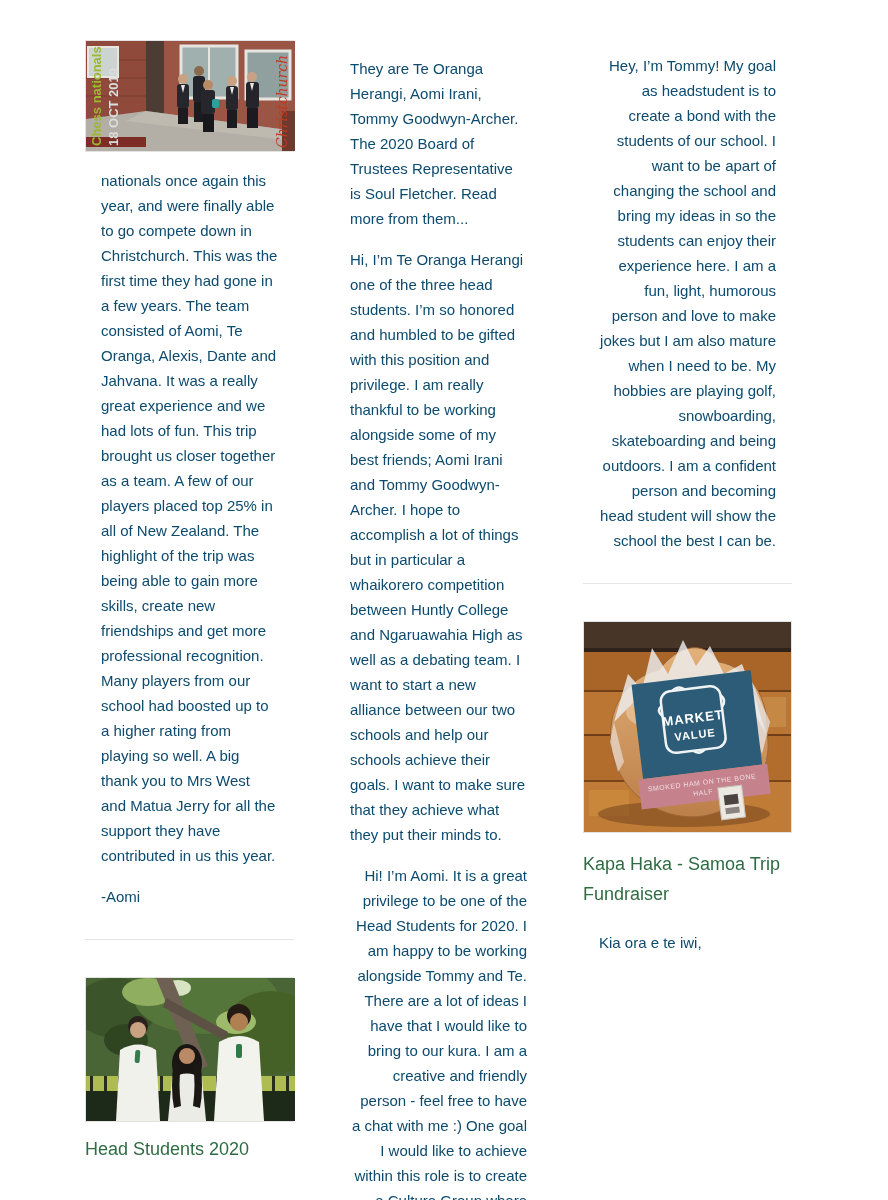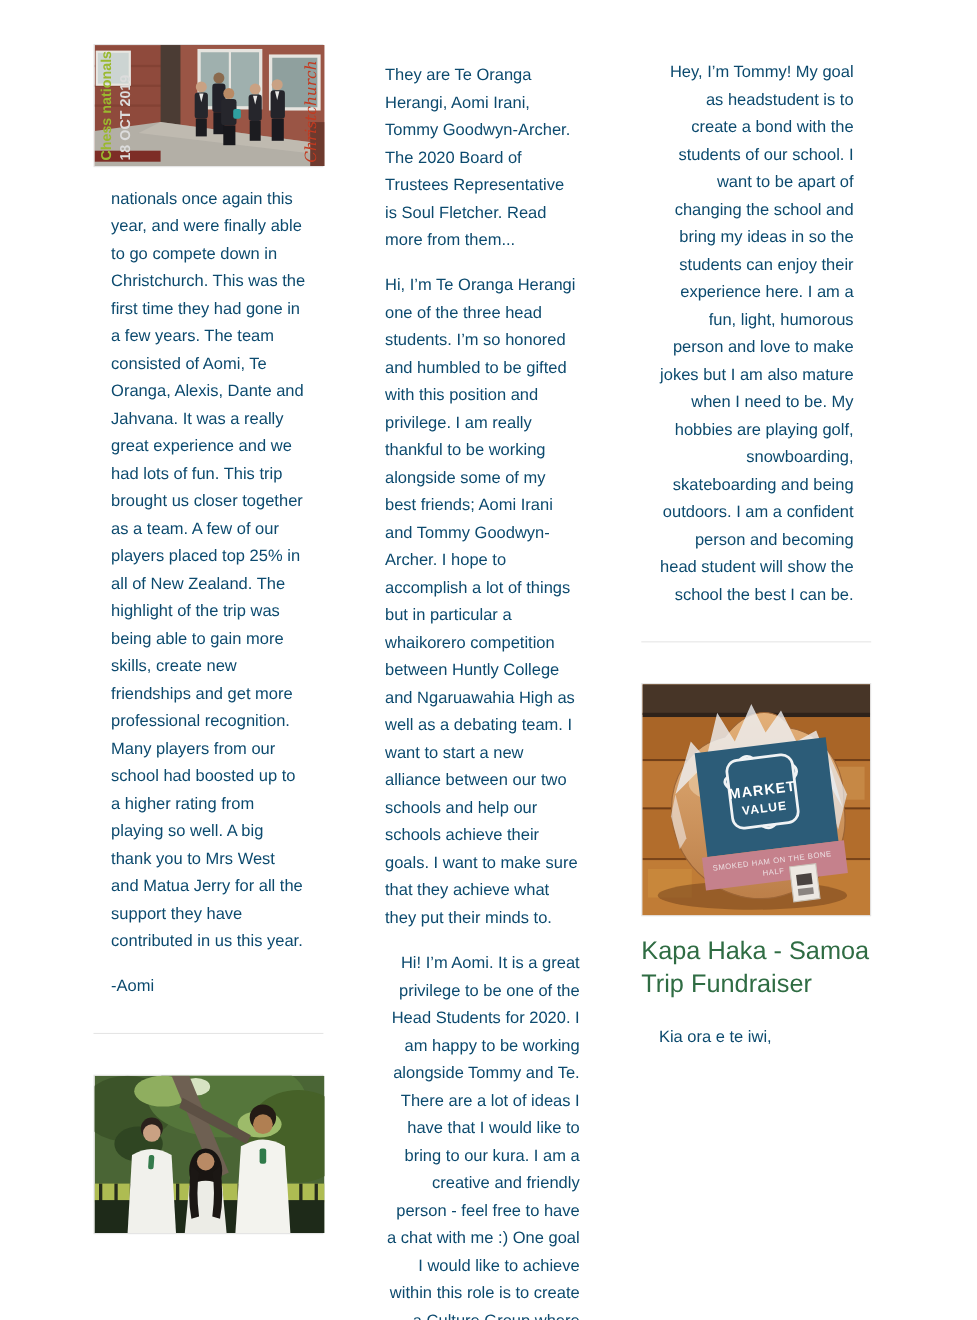--- a/index.html
+++ b/index.html
@@ -37,21 +37,21 @@
     line-height: 0;
   }
   .photo svg { display: block; }
   .chess-photo { margin-bottom: 9px; }
   hr.divider {
     border: none;
     border-top: 1px solid #e5e5e5;
     margin: 30px 0 37px 0;
   }
   h2.green-heading {
-    font-size: 23px;
+    font-size: 18px;
     line-height: 30px;
     font-weight: 400;
     color: #2f6c43;
     margin: 12px 0 22px 0;
   }
   h2.fundraiser-heading { margin-top: 16px; margin-bottom: 21px; }
 </style>
 </head>
 <body>
 
@@ -146,20 +146,21 @@
         <path d="M88,82 Q84,110 88,130 L95,128 Q92,105 95,88 Z" fill="#1b1714"></path>
         <path d="M114,82 Q118,110 114,130 L107,128 Q110,105 107,88 Z" fill="#1b1714"></path>
 
         <circle cx="153" cy="38" r="12" fill="#241b15"></circle>
         <circle cx="153" cy="44" r="9" fill="#b07f52"></circle>
         <path d="M128,143 L133,64 Q153,52 173,64 L178,143 Z" fill="#f3f3ee"></path>
         <rect x="150" y="66" width="6" height="14" rx="2" fill="#2f7a49"></rect>
       </svg>
     </div>
 
+    <h2 class="green-heading">Head Students 2020</h2>
 
   </div>
 
   <div class="col">
     <p class="body-text">They are Te Oranga Herangi, Aomi Irani, Tommy Goodwyn-Archer. The 2020 Board of Trustees Representative is Soul Fletcher. Read more from them...</p>
     <p class="body-text">Hi, I’m Te Oranga Herangi one of the three head students. I’m so honored and humbled to be gifted with this position and privilege. I am really thankful to be working alongside some of my best friends; Aomi Irani and Tommy Goodwyn-Archer. I hope to accomplish a lot of things but in particular a whaikorero competition between Huntly College and Ngaruawahia High as well as a debating team. I want to start a new alliance between our two schools and help our schools achieve their goals. I want to make sure that they achieve what they put their minds to.</p>
     <p class="body-text para-gap">Hi! I’m Aomi. It is a great privilege to be one of the Head Students for 2020. I am happy to be working alongside Tommy and Te. There are a lot of ideas I have that I would like to bring to our kura. I am a creative and friendly person - feel free to have a chat with me :) One goal I would like to achieve within this role is to create a Culture Group where staff and students can learn about each others’ cultures and build diversity within the kura. I look forward to executing</p>
   </div>
 
   <div class="col">

